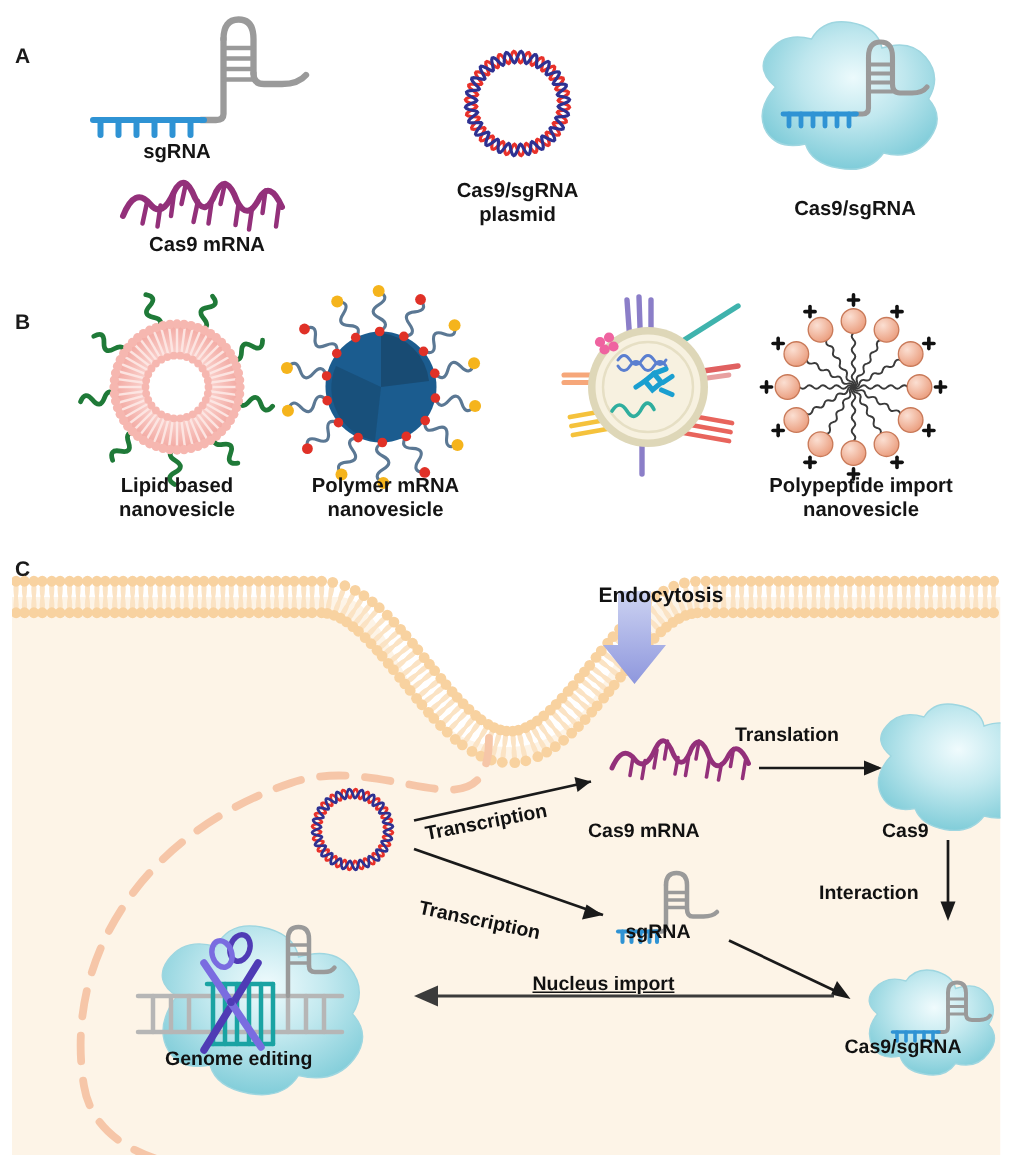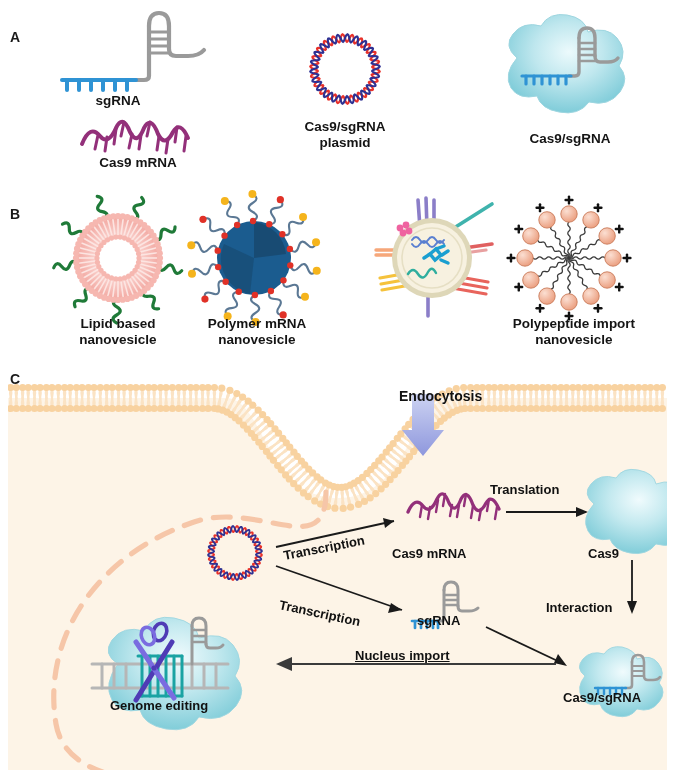--- a/index.html
+++ b/index.html
@@ -1536,21 +1536,21 @@
   </div>
 
   <div class="proc-label" style="left:355px; top:388px; font-size:14px;margin-left:44px;">Endocytosis</div>
 
   <div class="proc-label rot-a" style="left:285px; top:548px;">Transcription</div>
 
   <div class="proc-label rot-b" style="left:278px; top:597px; transform:rotate(12deg);">Transcription</div>
 
   <div class="proc-label" style="left:490px; top:482px;">Translation</div>
 
-  <div class="proc-label" style="left:516px; top:600px;padding-left:30px;">Interaction</div>
+  <div class="proc-label" style="left:516px; top:587px;padding-left:30px;">Interaction</div>
 
   <div class="proc-label" style="left:355px; top:648px;text-decoration:underline;">Nucleus import</div>
 
   <div class="proc-label" style="left:392px; top:546px;">Cas9 mRNA</div>
 
   <div class="proc-label" style="left:588px; top:546px;">Cas9</div>
 
   <div class="proc-label" style="left:417px; top:613px;">sgRNA</div>
 
   <div class="proc-label" style="left:563px; top:690px;">Cas9/sgRNA</div>

